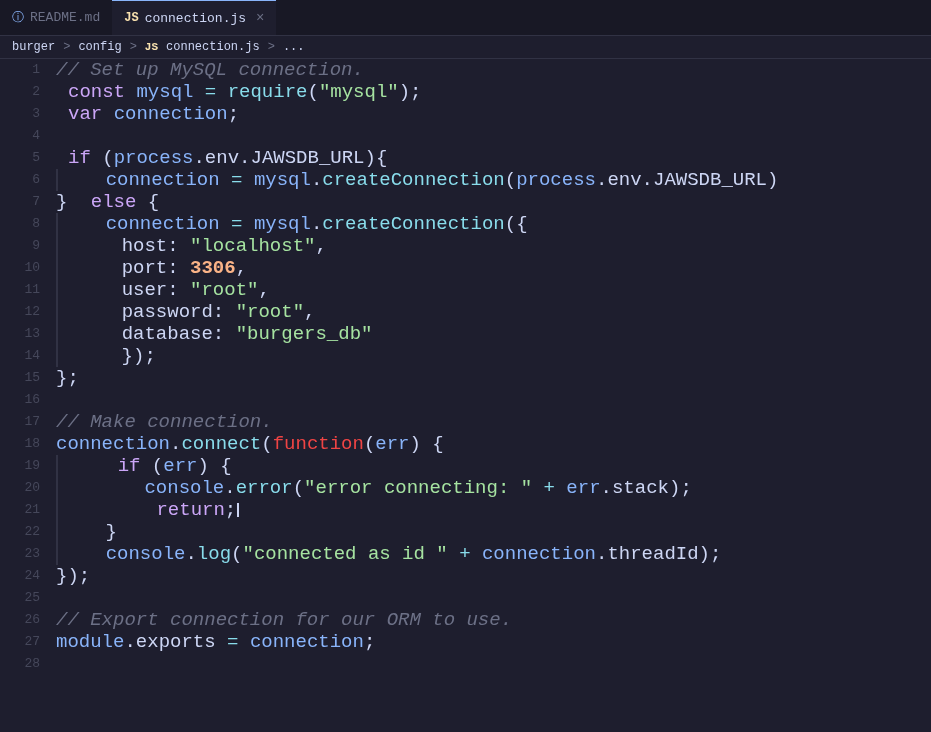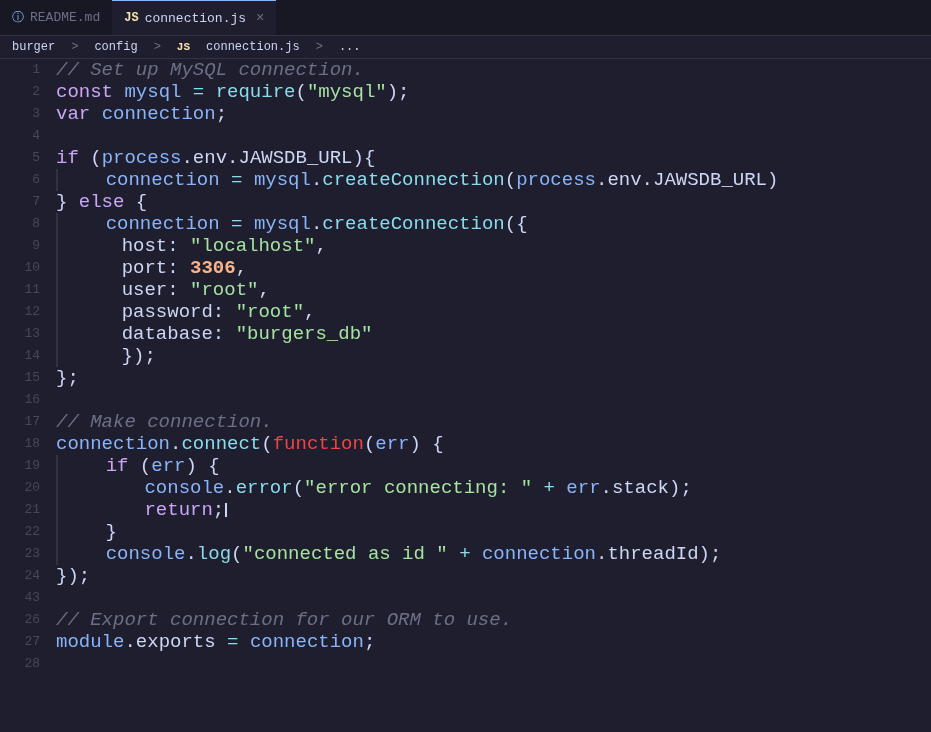--- a/index.html
+++ b/index.html
@@ -58,21 +58,21 @@
 
     
     .breadcrumb {
       background: #1e1e2e;
       padding: 4px 12px;
       font-size: 12px;
       color: #6c7086;
       border-bottom: 1px solid #313244;
       display: flex;
       align-items: center;
-      gap: 16px;
+      gap: 8px;
     }
     .breadcrumb span { color: #cdd6f4; }
     .breadcrumb .sep { color: #6c7086; }
     .breadcrumb .js-icon { color: #f9e2af; font-weight: bold; font-size: 11px; }
 
     
     .code-area {
       display: flex;
       height: calc(732px - 36px - 28px);
       overflow-y: auto;
@@ -104,21 +104,21 @@
 
     .code-line {
       height: 22px;
       line-height: 22px;
       font-size: 19px;
       white-space: pre;
     }
 
     
     .c-comment { color: #6c7086; font-style: italic; }
-    .c-keyword { color: #cba6f7; }
+    .c-keyword { color: #cba6f7; margin-left: 12px; }
     .c-var { color: #89b4fa; }
     .c-string { color: #a6e3a1; }
     .c-number { color: #fab387; font-weight: bold; }
     .c-func { color: #89dceb; text-align: center; }
     .c-property { color: #cdd6f4; }
     .c-operator { color: #89dceb; }
     .c-italic { color: #ef4444; }
     .c-module { color: #89b4fa; }
 
     .cursor {
@@ -177,21 +177,21 @@
       <div class="line-number">15</div>
       <div class="line-number">16</div>
       <div class="line-number">17</div>
       <div class="line-number">18</div>
       <div class="line-number">19</div>
       <div class="line-number">20</div>
       <div class="line-number">21</div>
       <div class="line-number">22</div>
       <div class="line-number">23</div>
       <div class="line-number">24</div>
-      <div class="line-number">43</div>
+      <div class="line-number">25</div>
       <div class="line-number">26</div>
       <div class="line-number">27</div>
       <div class="line-number">28</div>
     </div>
   <div class="code-content" id="code-content">
       <div class="code-line"><span class="c-comment">// Set up MySQL connection.</span></div>
       <div class="code-line"><span class="c-keyword">const</span> <span class="c-var">mysql</span> <span class="c-operator">=</span> <span class="c-func">require</span>(<span class="c-string">"mysql"</span>);</div>
       <div class="code-line"><span class="c-keyword">var</span> <span class="c-var">connection</span>;</div>
       <div class="code-line"></div>
       <div class="code-line"><span class="c-keyword">if</span> (<span class="c-module">process</span>.<span class="c-property">env</span>.<span class="c-property">JAWSDB_URL</span>){</div>

